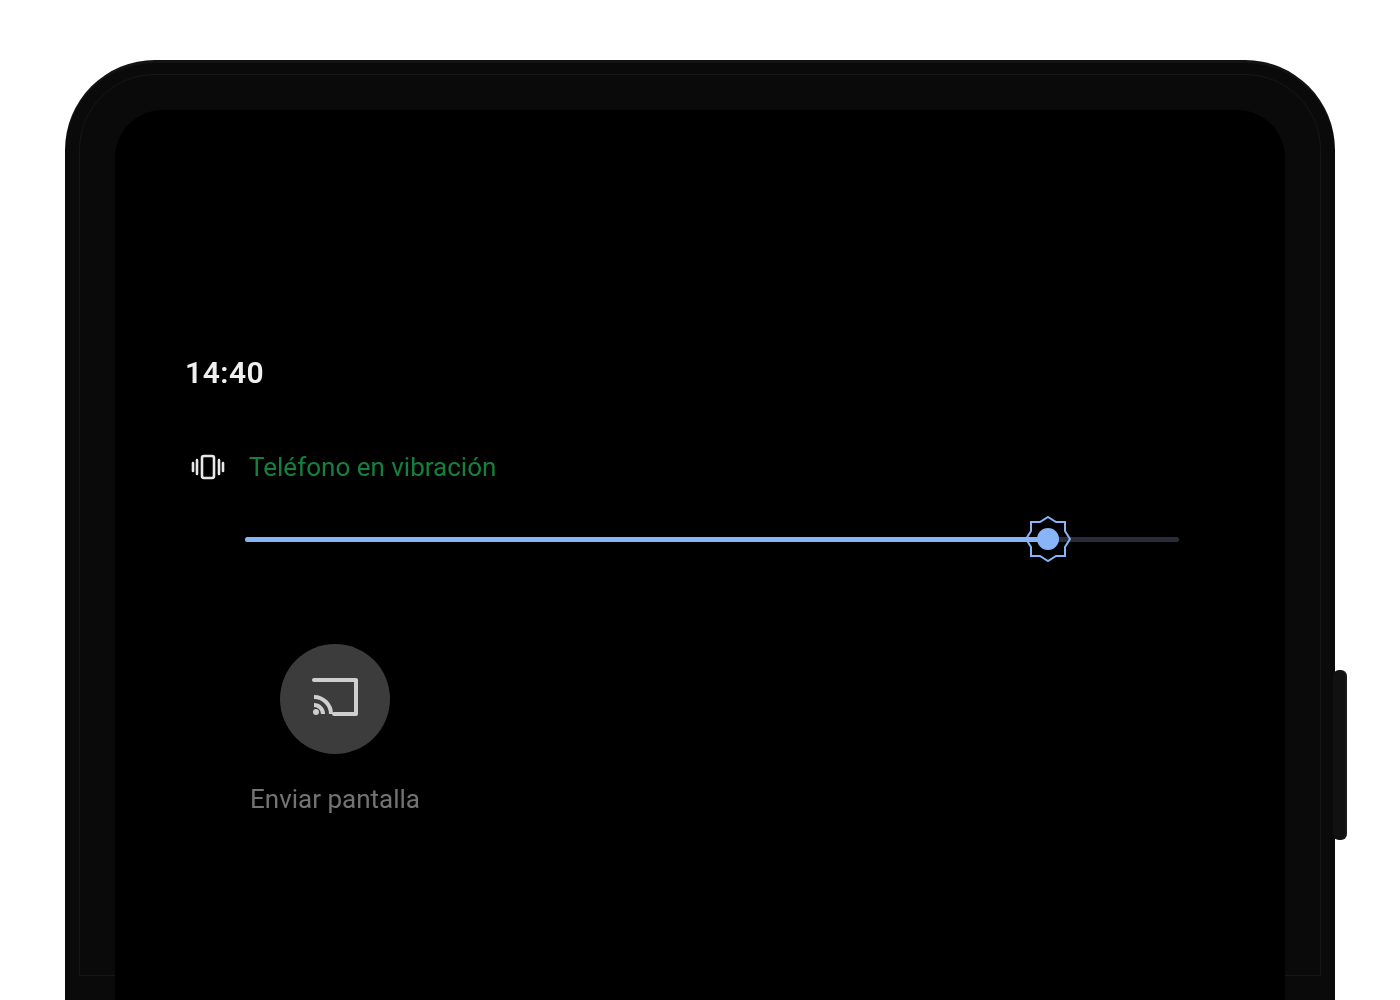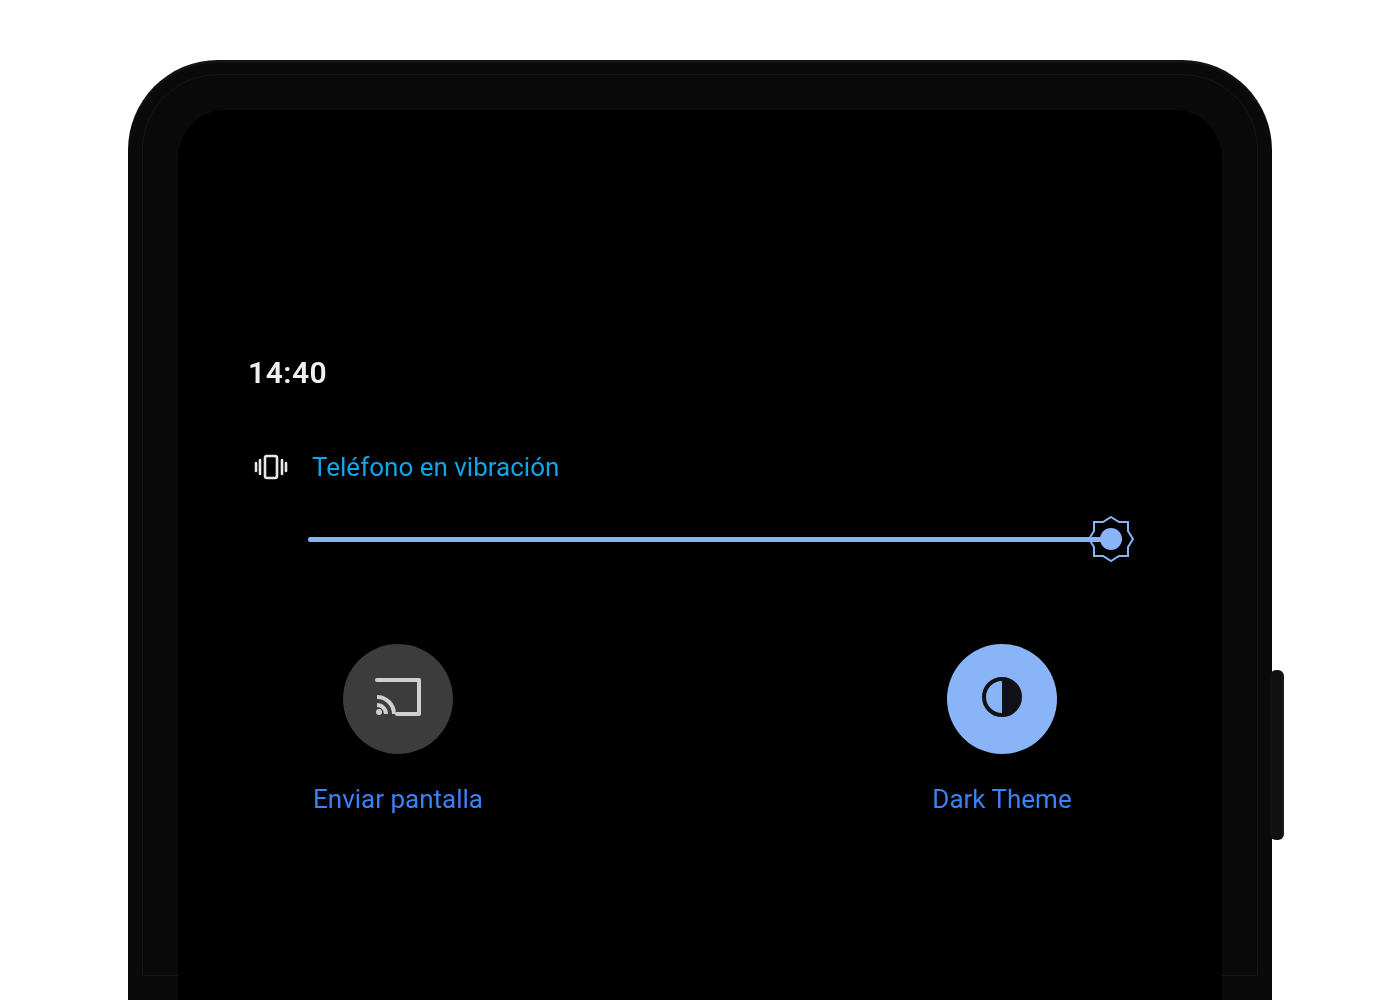--- a/index.html
+++ b/index.html
@@ -9,21 +9,21 @@
       font-family: Roboto, 'Segoe UI', Arial, sans-serif;
       width: 1400px;
       height: 1000px;
       overflow: hidden;
       display:flex;
       justify-content:center;
       padding-top:60px;
       box-sizing:border-box;
     }
     .phone-wrap {
-      width: 1144px;
+      width: 1270px;
       height: 940px;
       position:relative;
     }
     .phone-frame {
       position:absolute;
       inset:0;
       background: #0a0a0a;
       border-radius: 90px 90px 0 0;
       box-shadow: inset 0 3px 0 rgba(255,255,255,0.04);
     }
@@ -78,21 +78,21 @@
       letter-spacing:0.5px;
     }
     .qs-header {
       position:absolute;
       top:342px; left:76px;
       display:flex;
       align-items:center;
       gap:24px;
       font-size:26px;
       font-weight:400;
-      color:#0ea5e9;
+      color:#15803d;
     }
     .vibrate-icon svg{display:block}
     .brightness-track{
       position:absolute;
       top:427px; left:130px; right:106px;
       height:5px;
       background:#2a2d39;
       border-radius:3px;
     }
     .brightness-fill{
@@ -121,21 +121,21 @@
       flex-direction:column;
       align-items:center;
       gap:30px;
     }
     .tile-btn{
       width:110px;height:110px;border-radius:50%;
       display:flex;align-items:center;justify-content:center;
     }
     .tile-off{background:#3c3c3c;}
     .tile-on{background:#8ab4f8;}
-    .tile-label{font-size:26px;color:#3b82f6;text-align:right;white-space:nowrap}
+    .tile-label{font-size:26px;color:#737373;text-align:right;white-space:nowrap}
   </style>
 </head>
 <body>
 
 <div class="phone-wrap">
   <div class="phone-frame"></div>
   <div class="phone-inner-line"></div>
   <div class="power-button"></div>
   <div class="speaker"></div>
   <div class="cam1"></div>
@@ -173,28 +173,17 @@
               <path d="M6 6 h42 v34 h-22" fill="none" stroke="#cfcfcf" stroke-width="4" stroke-linecap="round" stroke-linejoin="round"></path>
               <path d="M6 23 a17 17 0 0 1 17 17" fill="none" stroke="#cfcfcf" stroke-width="4"></path>
               <path d="M6 31 a9 9 0 0 1 9 9" fill="none" stroke="#cfcfcf" stroke-width="4"></path>
               <circle cx="8" cy="38" r="3" fill="#cfcfcf"></circle>
             </svg>
           </span>
         </div>
         <div class="tile-label">Enviar pantalla</div>
       </div>
 
-      <div class="tile">
-        <div class="tile-btn tile-on">
-          <span>
-            <svg width="46" height="46" viewBox="0 0 46 46">
-              <circle cx="23" cy="23" r="18" fill="none" stroke="#101216" stroke-width="4"></circle>
-              <path d="M23 5 a18 18 0 0 1 0 36 z" fill="#101216"></path>
-            </svg>
-          </span>
-        </div>
-        <div class="tile-label">Dark Theme</div>
-      </div>
 
 
     </div>
   </div>
 </div>
 
 </body></html>

